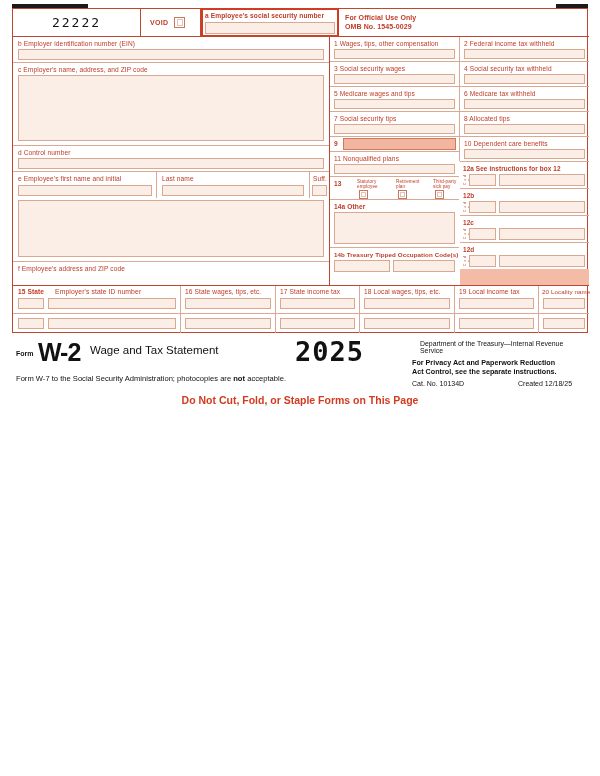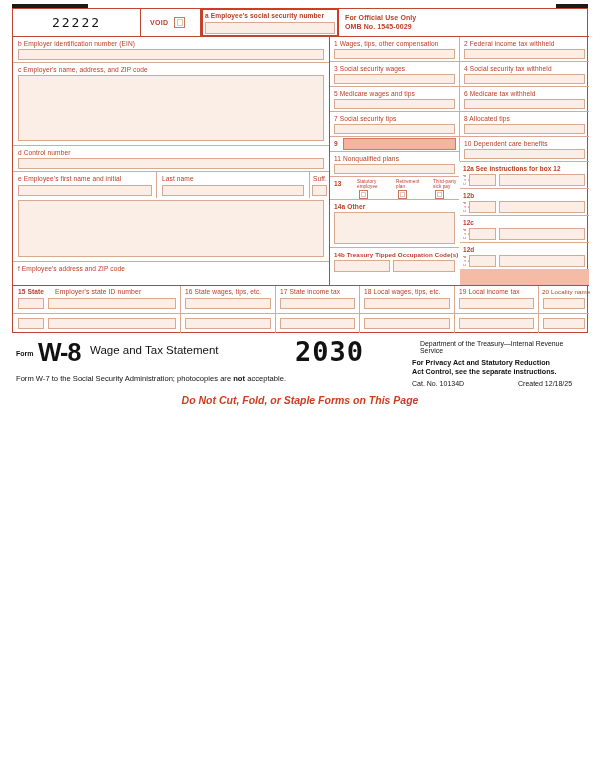--- a/index.html
+++ b/index.html
@@ -64,21 +64,21 @@
       font-size:25px;letter-spacing:-1px;color:#111;}
   .wts{font-weight:normal;font-size:11.5px;color:#111;}
   .year{font-family:"DejaVu Sans Mono","Liberation Mono",monospace;
         font-size:27px;font-weight:bold;color:#111;letter-spacing:1px;}
   .copya{font-size:7.6px;color:#111;line-height:11px;}
   .copya b{font-weight:bold;}
   .dept{font-size:6.9px;color:#111;}
   .privacy{font-size:7.2px;font-weight:bold;color:#111;line-height:9.5px;}
   .catno{font-size:7px;color:#111;}
   .donotcut{font-size:10.5px;font-weight:bold;color:var(--redstrong);
-            text-align:center;font-style:italic;}
+            text-align:center;}
 </style>
 </head>
 <body>
 
 <div id="page">
 
   <div class="corner" style="left:12px;top:4px;width:76px;height:4px;"></div>
   <div class="corner" style="left:12px;top:4px;width:4px;height:30px;"></div>
   <div class="corner" style="left:556px;top:4px;width:32px;height:4px;"></div>
   <div class="corner" style="left:584px;top:4px;width:4px;height:28px;"></div>
@@ -345,32 +345,32 @@
     <div class="vline" style="left:346px;top:277px;height:47px;"></div>
     <div class="vline" style="left:441px;top:277px;height:47px;"></div>
     <div class="vline" style="left:525px;top:277px;height:47px;"></div>
 
   </div>
 
   <div id="footer">
 
     <div style="position:relative;height:26px;">
       <span class="f-form" style="position:absolute;left:4px;top:14px;">Form</span>
-      <span class="w2" style="position:absolute;left:26px;top:2px;">W-8</span>
+      <span class="w2" style="position:absolute;left:26px;top:2px;">W-2</span>
       <span class="wts" style="position:absolute;left:78px;top:8px;">Wage and Tax Statement</span>
-      <span class="year" style="position:absolute;left:283px;top:0px;">2030</span>
+      <span class="year" style="position:absolute;left:283px;top:0px;">2025</span>
       <span class="dept" style="position:absolute;left:408px;top:4px;">Department of the Treasury—Internal Revenue Service</span>
     </div>
 
     <div style="position:relative;height:26px;">
       <div class="copya" style="position:absolute;left:4px;top:11px;">
         <span>Form W-7 to the Social Security Administration; photocopies are </span><b>not</b><span> acceptable.</span>
       </div>
 
-      <div class="privacy" style="position:absolute;left:400px;top:-4px;">For Privacy Act and Statutory Reduction</div>
+      <div class="privacy" style="position:absolute;left:400px;top:-4px;">For Privacy Act and Paperwork Reduction</div>
       <div class="privacy" style="position:absolute;left:400px;top:5px;">Act Control, see the separate instructions.</div>
       <div class="catno" style="position:absolute;left:400px;top:18px;">Cat. No. 10134D</div>
       <div class="catno" style="position:absolute;left:506px;top:18px;">Created 12/18/25</div>
     </div>
 
     <div class="donotcut" style="margin-top:6px;">Do Not Cut, Fold, or Staple Forms on This Page</div>
   </div>
 
 </div>
 

